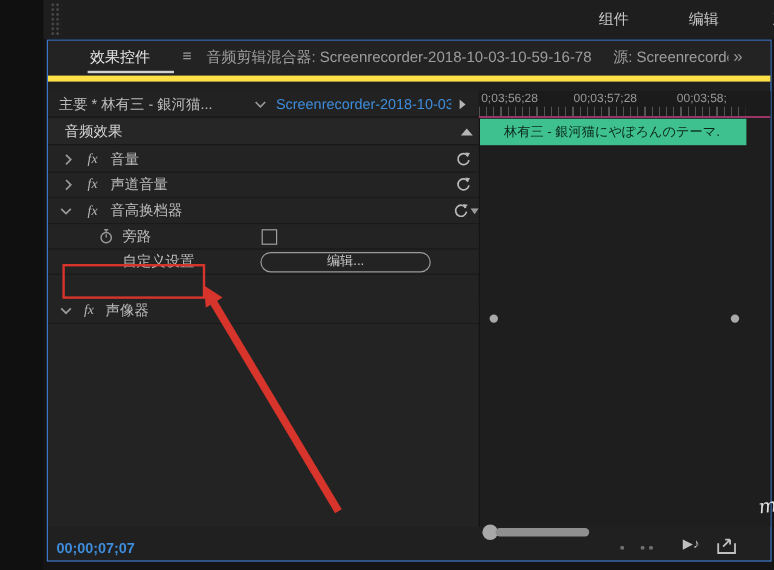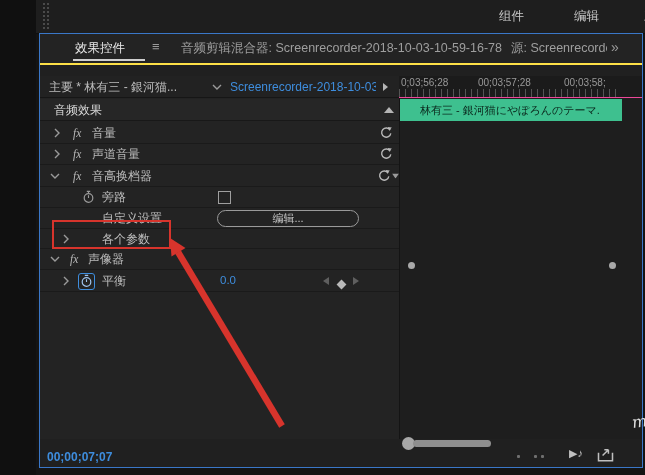--- a/index.html
+++ b/index.html
@@ -17,21 +17,21 @@
   .grip{position:absolute;left:6px;top:2px;width:9px;height:28px;
         background-image:radial-gradient(circle,#4a4a4a 1px,transparent 1.2px);background-size:4px 4px;}
   .wstab{position:absolute;top:8px;font-size:12.5px;color:#c9c9c9;cursor:default;}
 
   
   .left-panel{position:absolute;left:3px;top:33px;width:604px;height:435px;background:#202020;
               border:1px solid var(--focus-border);box-sizing:border-box;}
   .right-panel{position:absolute;left:611px;top:33px;width:34px;height:442px;background:#1f1f1f;}
 
   
-  .tabbar{position:absolute;left:0;top:0;width:100%;height:29px;background:#232323;border-bottom:2px solid #fde047;text-align:right;}
+  .tabbar{position:absolute;left:0;top:0;width:100%;height:29px;background:#232323;border-bottom:5px solid #fde047;}
   .tab{position:absolute;top:6px;font-size:12.5px;color:#9e9e9e;}
   .tab.active{color:#e8e8e8;}
   .tab-underline{position:absolute;left:33px;top:25px;width:72px;height:2px;background:#cfcfcf;}
   .menu-icon{position:absolute;left:112px;top:5px;font-size:13px;color:#9a9a9a;}
   .chev-more{position:absolute;left:571px;top:5px;font-size:14px;color:#9a9a9a;letter-spacing:-2px;}
 
   
   .list-base{position:absolute;left:0;top:42px;width:359px;height:363px;background:#232323;}
   .lane{position:absolute;left:359px;top:42px;width:243px;height:363px;background:#1e1e1e;border-left:1px solid #141414;box-sizing:border-box;}
 
@@ -200,52 +200,29 @@
       <svg class="chev" style="left:42px" width="13" height="14" viewBox="0 0 13 14">
         <circle cx="6.5" cy="8" r="4.3" fill="none" stroke="#9a9a9a" stroke-width="1.2"></circle>
         <line x1="6.5" y1="8" x2="6.5" y2="5.2" stroke="#9a9a9a" stroke-width="1.1"></line>
         <line x1="4.8" y1="1.4" x2="8.2" y2="1.4" stroke="#9a9a9a" stroke-width="1.3"></line>
         <line x1="6.5" y1="1.4" x2="6.5" y2="3.4" stroke="#9a9a9a" stroke-width="1.1"></line>
       </svg>
       <span class="lbl" style="left:62px">旁路</span>
       <div class="checkbox" style="left:178px;top:4px"></div>
     </div>
 
-    <div class="row" style="top:195px;height:20px">
-      <svg class="chev" style="left:22px" width="8" height="10">
-          <polyline points="2,1 6,5 2,9" fill="none" stroke="#9a9a9a" stroke-width="1.4"></polyline>
-        </svg>
-      <span class="lbl" style="left:62px">各个参数</span>
-    </div>
 
     <div class="row" style="top:215px;height:21px">
       <svg class="chev" style="left:10px" width="10" height="8">
           <polyline points="1,2 5,6 9,2" fill="none" stroke="#9a9a9a" stroke-width="1.4"></polyline>
         </svg>
       <span class="fx" style="left:30px">fx</span>
       <span class="lbl" style="left:48px">声像器</span>
     </div>
 
-    <div class="row" style="top:236px;height:22px">
-      <svg class="chev" style="left:22px" width="8" height="10">
-          <polyline points="2,1 6,5 2,9" fill="none" stroke="#9a9a9a" stroke-width="1.4"></polyline>
-        </svg>
-      <span class="sw-box on" style="left:38px;top:3px">
-        <svg width="13" height="14" viewBox="0 0 13 14" style="display:block;margin:0 auto">
-          <circle cx="6.5" cy="8" r="4.3" fill="none" stroke="#9fc4ee" stroke-width="1.2"></circle>
-          <line x1="6.5" y1="8" x2="6.5" y2="5.2" stroke="#9fc4ee" stroke-width="1.1"></line>
-          <line x1="4.8" y1="1.4" x2="8.2" y2="1.4" stroke="#9fc4ee" stroke-width="1.3"></line>
-        </svg>
-      </span>
-      <span class="lbl" style="left:62px">平衡</span>
-      <span class="val" style="left:180px;top:4px">0.0</span>
-      <div class="chev knav-tri-l" style="left:283px"></div>
-      <div class="chev knav-diamond" style="left:298px"></div>
-      <div class="chev knav-tri-r" style="left:313px"></div>
-    </div>
 
     <div class="hscroll-cap"></div>
     <div class="hscroll-bar"></div>
 
     <span class="footer-tc">00;00;07;07</span>
     <div class="mini-dot" style="left:477px"></div>
     <div class="mini-dot" style="left:494px"></div>
     <div class="mini-dot" style="left:501px"></div>
     <span class="playnote" style="left:529px">▶♪</span>
     <svg class="r" style="left:557px;top:414px" width="17" height="14" viewBox="0 0 14 12">

